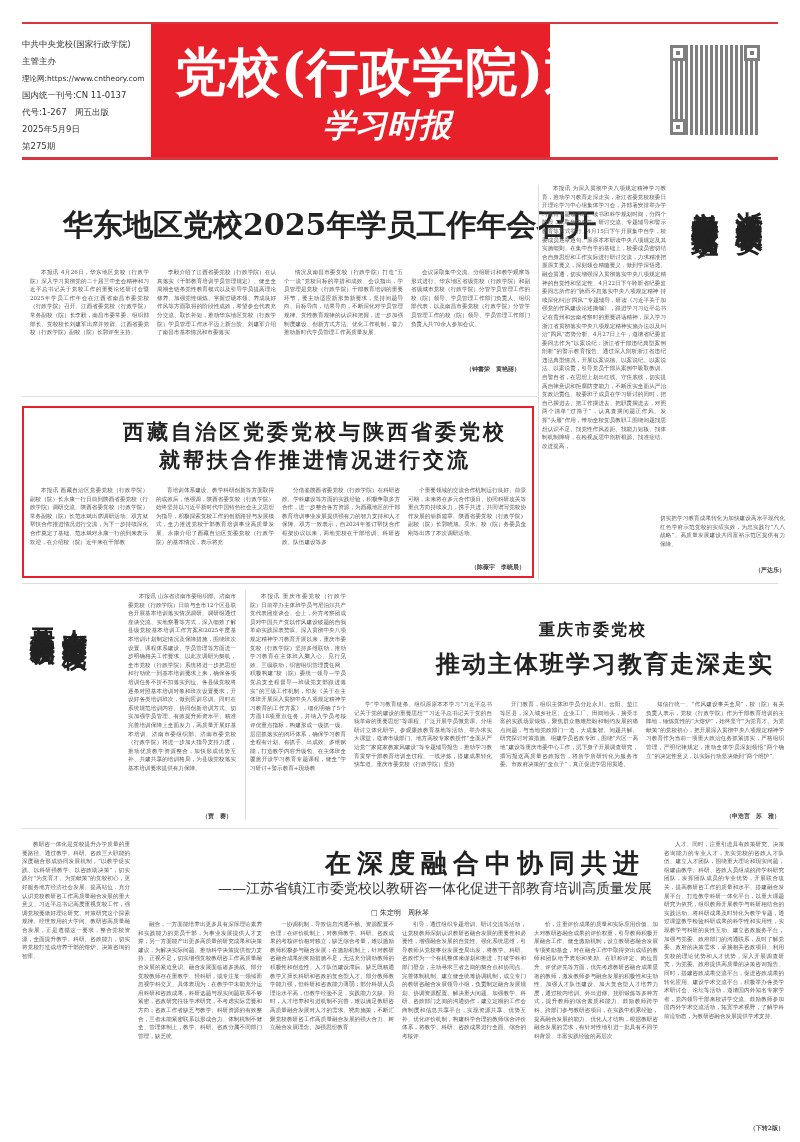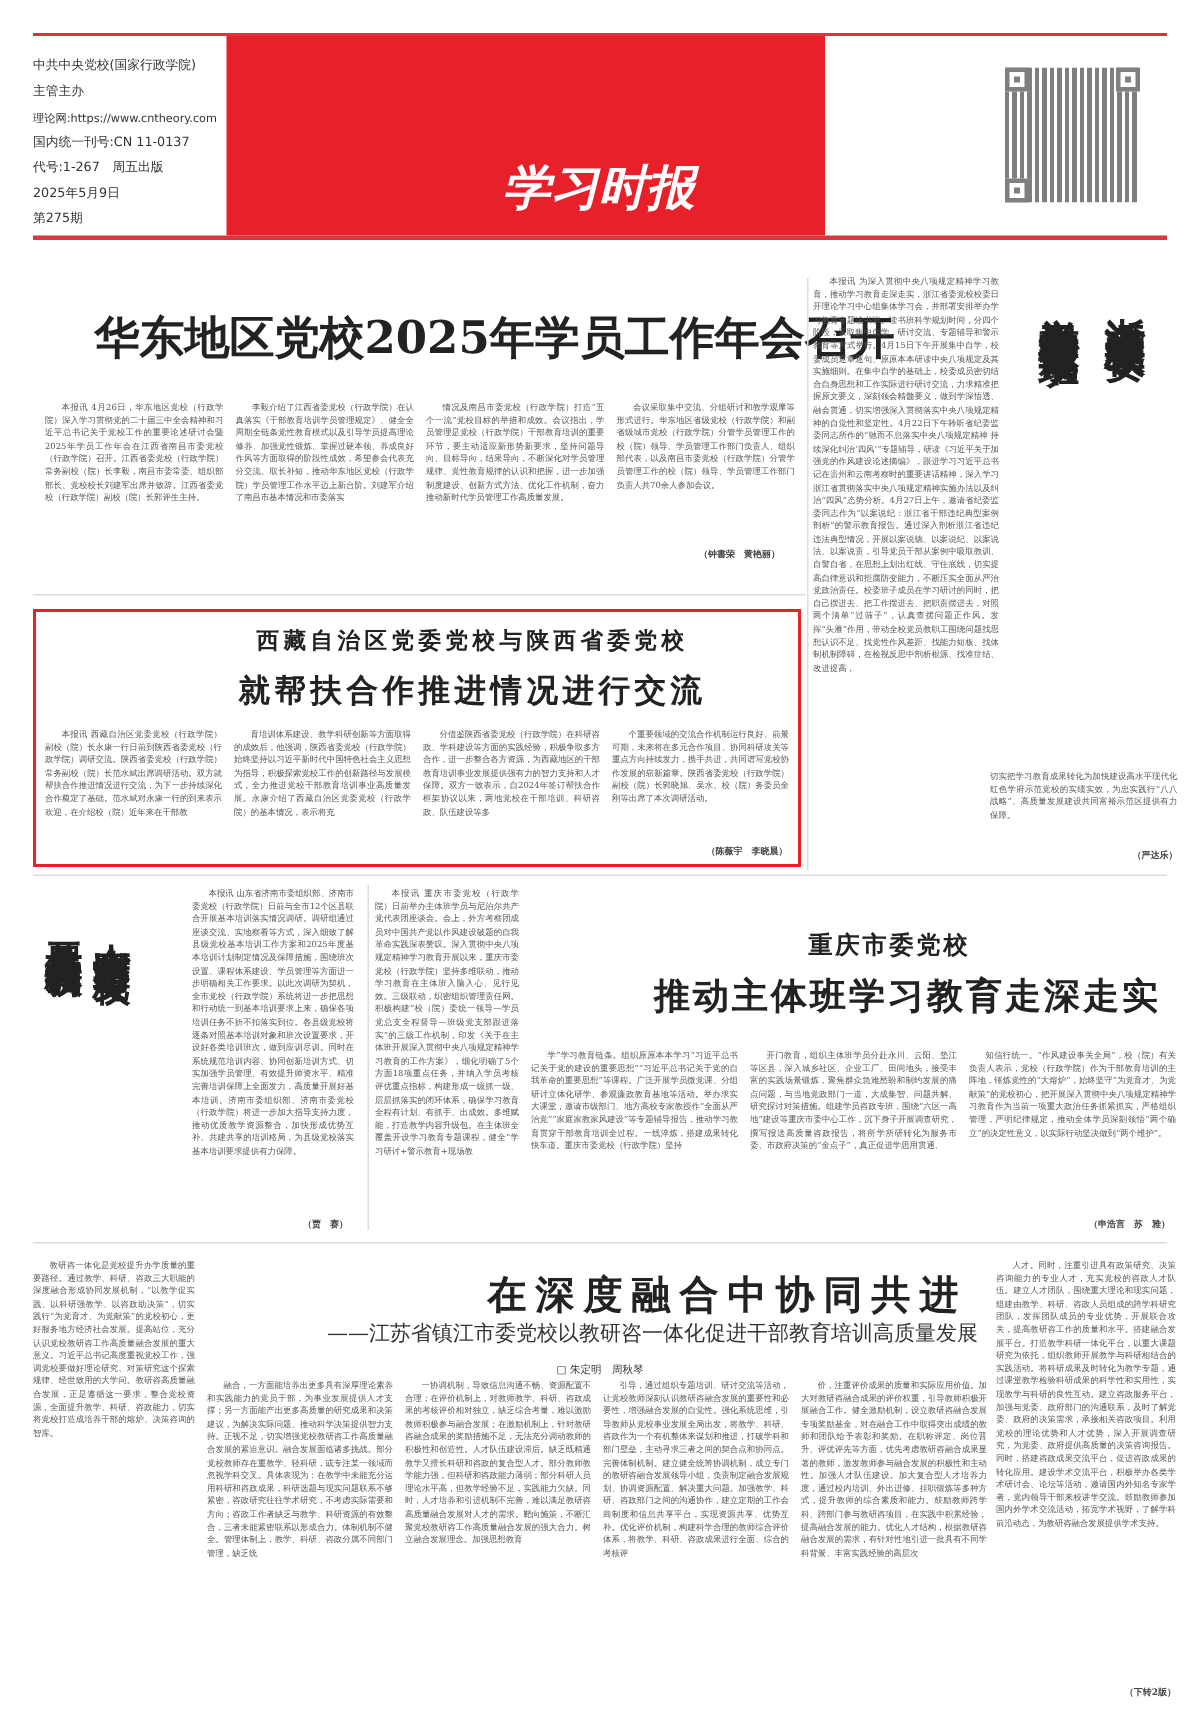--- a/index.html
+++ b/index.html
@@ -14,21 +14,21 @@
   .hr { position: absolute; height: 1px; background: #ddd; }
   .vr { position: absolute; width: 1px; background: #ddd; }
 
   
   #masthead-top-rule { left: 22px; top: 22px; width: 756px; height: 2px; background: #d9363e; }
   #masthead-bottom-rule { left: 22px; top: 157px; width: 756px; height: 3px; background: #d9363e; }
   #mast-info { left: 22px; top: 36px; width: 128px; font-size: 8.5px; line-height: 17px; color: #333; font-family: "DejaVu Sans", sans-serif; }
   #mast-info .small { font-size: 7.5px; }
   #mast-red { left: 151px; top: 24px; width: 399px; height: 133px; background: #e8202a; }
   #mast-title { position: absolute; left: 24px; top: 14px; font-size: 52px; color: #fff; font-weight: bold; letter-spacing: 1px; white-space: nowrap; font-family: "DejaVu Serif", serif; }
-  #mast-sub { position: absolute; left: 184px; top: 80px; font-size: 32px; color: #fff; font-style: italic; font-weight: bold; white-space: nowrap; font-family: "DejaVu Serif", serif; }
+  #mast-sub { position: absolute; left: 172px; top: 80px; font-size: 32px; color: #fff; font-style: italic; font-weight: bold; white-space: nowrap; font-family: "DejaVu Serif", serif; }
   #qr { left: 667px; top: 42px; width: 96px; height: 96px; background:
       repeating-linear-gradient(90deg, #555 0 3px, #fff 3px 5px),
       #fff; opacity: .75; border: 3px solid #fff; }
   .qr-corner { position: absolute; width: 16px; height: 16px; border: 3px solid #555; background: #fff; }
   .qr-corner::after { content: ""; position: absolute; left: 3px; top: 3px; width: 4px; height: 4px; background: #555; }
 
   
   .hl { font-weight: bold; color: #222; white-space: nowrap; font-family: "DejaVu Serif", serif; margin-left: 35px; }
   .vert { writing-mode: vertical-rl; font-weight: bold; color: #222; font-family: "DejaVu Serif", serif; letter-spacing: 2px; }
 </style>
@@ -39,20 +39,21 @@
 <div id="mast-info" class="abs">
   <div>中共中央党校(国家行政学院)</div>
   <div>主管主办</div>
   <div class="small">理论网:https://www.cntheory.com</div>
   <div>国内统一刊号:CN 11-0137</div>
   <div>代号:1-267　周五出版</div>
   <div>2025年5月9日</div>
   <div>第275期</div>
 </div>
 <div id="mast-red" class="abs">
+  <div id="mast-title">党校(行政学院)通讯</div>
   <div id="mast-sub">学习时报</div>
 </div>
 <div id="qr" class="abs">
   <div class="qr-corner" style="left:0;top:0"></div>
   <div class="qr-corner" style="right:0;top:0"></div>
   <div class="qr-corner" style="left:0;bottom:0"></div>
 </div>
 <div id="masthead-bottom-rule" class="abs"></div>
 
 <div class="abs hl" style="left:28px;top:205px;font-size:30px;">华东地区党校2025年学员工作年会召开</div>
@@ -66,21 +67,21 @@
 <div class="hr" style="left:22px;top:396px;width:515px;"></div>
 <div class="vr" style="left:538px;top:185px;height:395px;"></div>
 
 <div class="abs body-text" style="left:542px;top:184px;width:124px;height:386px;overflow:hidden;">本报讯 为深入贯彻中央八项规定精神学习教育，推动学习教育走深走实，浙江省委党校校委日开理论学习中心组集体学习会，并部署安排举办学习教育专题读书班。读书班科学规划时间，分四个阶段，采取集中自学、研讨交流、专题辅导和警示教育等方式举行。4月15日下午开展集中自学，校委成员逐章逐句、原原本本研读中央八项规定及其实施细则。在集中自学的基础上，校委成员密切结合自身思想和工作实际进行研讨交流，力求精准把握原文要义，深刻领会精髓要义，做到学深悟透、融会贯通，切实增强深入贯彻落实中央八项规定精神的自觉性和坚定性。4月22日下午聆听省纪委监委同志所作的“驰而不息落实中央八项规定精神 持续深化纠治‘四风’”专题辅导，研读《习近平关于加强党的作风建设论述摘编》，跟进学习习近平总书记在贵州和云南考察时的重要讲话精神，深入学习浙江省贯彻落实中央八项规定精神实施办法以及纠治“四风”态势分析。4月27日上午，邀请省纪委监委同志作为“以案说纪：浙江省干部违纪典型案例剖析”的警示教育报告。通过深入剖析浙江省违纪违法典型情况，开展以案说德、以案说纪、以案说法、以案说责，引导党员干部从案例中吸取教训、自警自省，在思想上划出红线、守住底线，切实提高自律意识和拒腐防变能力，不断压实全面从严治党政治责任。校委班子成员在学习研讨的同时，把自己摆进去、把工作摆进去、把职责摆进去，对照两个清单“过筛子”，认真查摆问题正作风。发挥“头雁”作用，带动全校党员教职工围绕问题找思想认识不足、找党性作风差距、找能力短板、找体制机制障碍，在检视反思中剖析根源、找准症结、改进提高，</div>
 <div class="abs vert" style="left:734px;top:190px;font-size:27px;line-height:30px;">浙江省委党校校委</div>
 <div class="abs vert" style="left:690px;top:190px;font-size:27px;line-height:30px;">举办学习教育专题读书班</div>
 <div class="abs body-text" style="left:660px;top:514px;width:125px;text-indent:0;">切实把学习教育成果转化为加快建设高水平现代化红色学府示范党校的实绩实效，为忠实践行“八八战略”、高质量发展建设共同富裕示范区提供有力保障。</div>
 <div class="abs byline" style="left:700px;top:566px;width:85px;">（严达乐）</div>
 
 <div class="abs" style="left:22px;top:406px;width:512px;height:172px;border:2px solid #e8202a;"></div>
-<div class="abs hl" style="left:50px;top:418px;width:460px;text-align:center;font-size:15px;letter-spacing:3px;">西藏自治区党委党校与陕西省委党校</div>
+<div class="abs hl" style="left:50px;top:418px;width:460px;text-align:center;font-size:21px;letter-spacing:3px;">西藏自治区党委党校与陕西省委党校</div>
 <div class="abs hl" style="left:50px;top:446px;width:460px;text-align:center;font-size:21px;letter-spacing:3px;">就帮扶合作推进情况进行交流</div>
 <div class="abs cols" style="left:30px;top:486px;width:496px;height:84px;overflow:hidden;">
   <div class="body-text">本报讯 西藏自治区党委党校（行政学院）副校（院）长永康一行日前到陕西省委党校（行政学院）调研交流。陕西省委党校（行政学院）常务副校（院）长范水斌出席调研活动。双方就帮扶合作推进情况进行交流，为下一步持续深化合作奠定了基础。范水斌对永康一行的到来表示欢迎，在介绍校（院）近年来在干部教</div>
   <div class="body-text">育培训体系建设、教学科研创新等方面取得的成效后，他强调，陕西省委党校（行政学院）始终坚持以习近平新时代中国特色社会主义思想为指导，积极探索党校工作的创新路径与发展模式，全力推进党校干部教育培训事业高质量发展。永康介绍了西藏自治区党委党校（行政学院）的基本情况，表示将充</div>
   <div class="body-text">分借鉴陕西省委党校（行政学院）在科研咨政、学科建设等方面的实践经验，积极争取多方合作，进一步整合各方资源，为西藏地区的干部教育培训事业发展提供强有力的智力支持和人才保障。双方一致表示，自2024年签订帮扶合作框架协议以来，两地党校在干部培训、科研咨政、队伍建设等多</div>
   <div class="body-text">个重要领域的交流合作机制运行良好、前景可期，未来将在多元合作项目、协同科研攻关等重点方向持续发力，携手共进，共同谱写党校协作发展的崭新篇章。陕西省委党校（行政学院）副校（院）长郭晓旭、吴水、校（院）务委员金刚等出席了本次调研活动。</div>
 </div>
 <div class="abs byline" style="left:410px;top:563px;width:115px;">（陈薇宇　李晓晨）</div>
 
 <div class="hr" style="left:22px;top:583px;width:756px;"></div>

